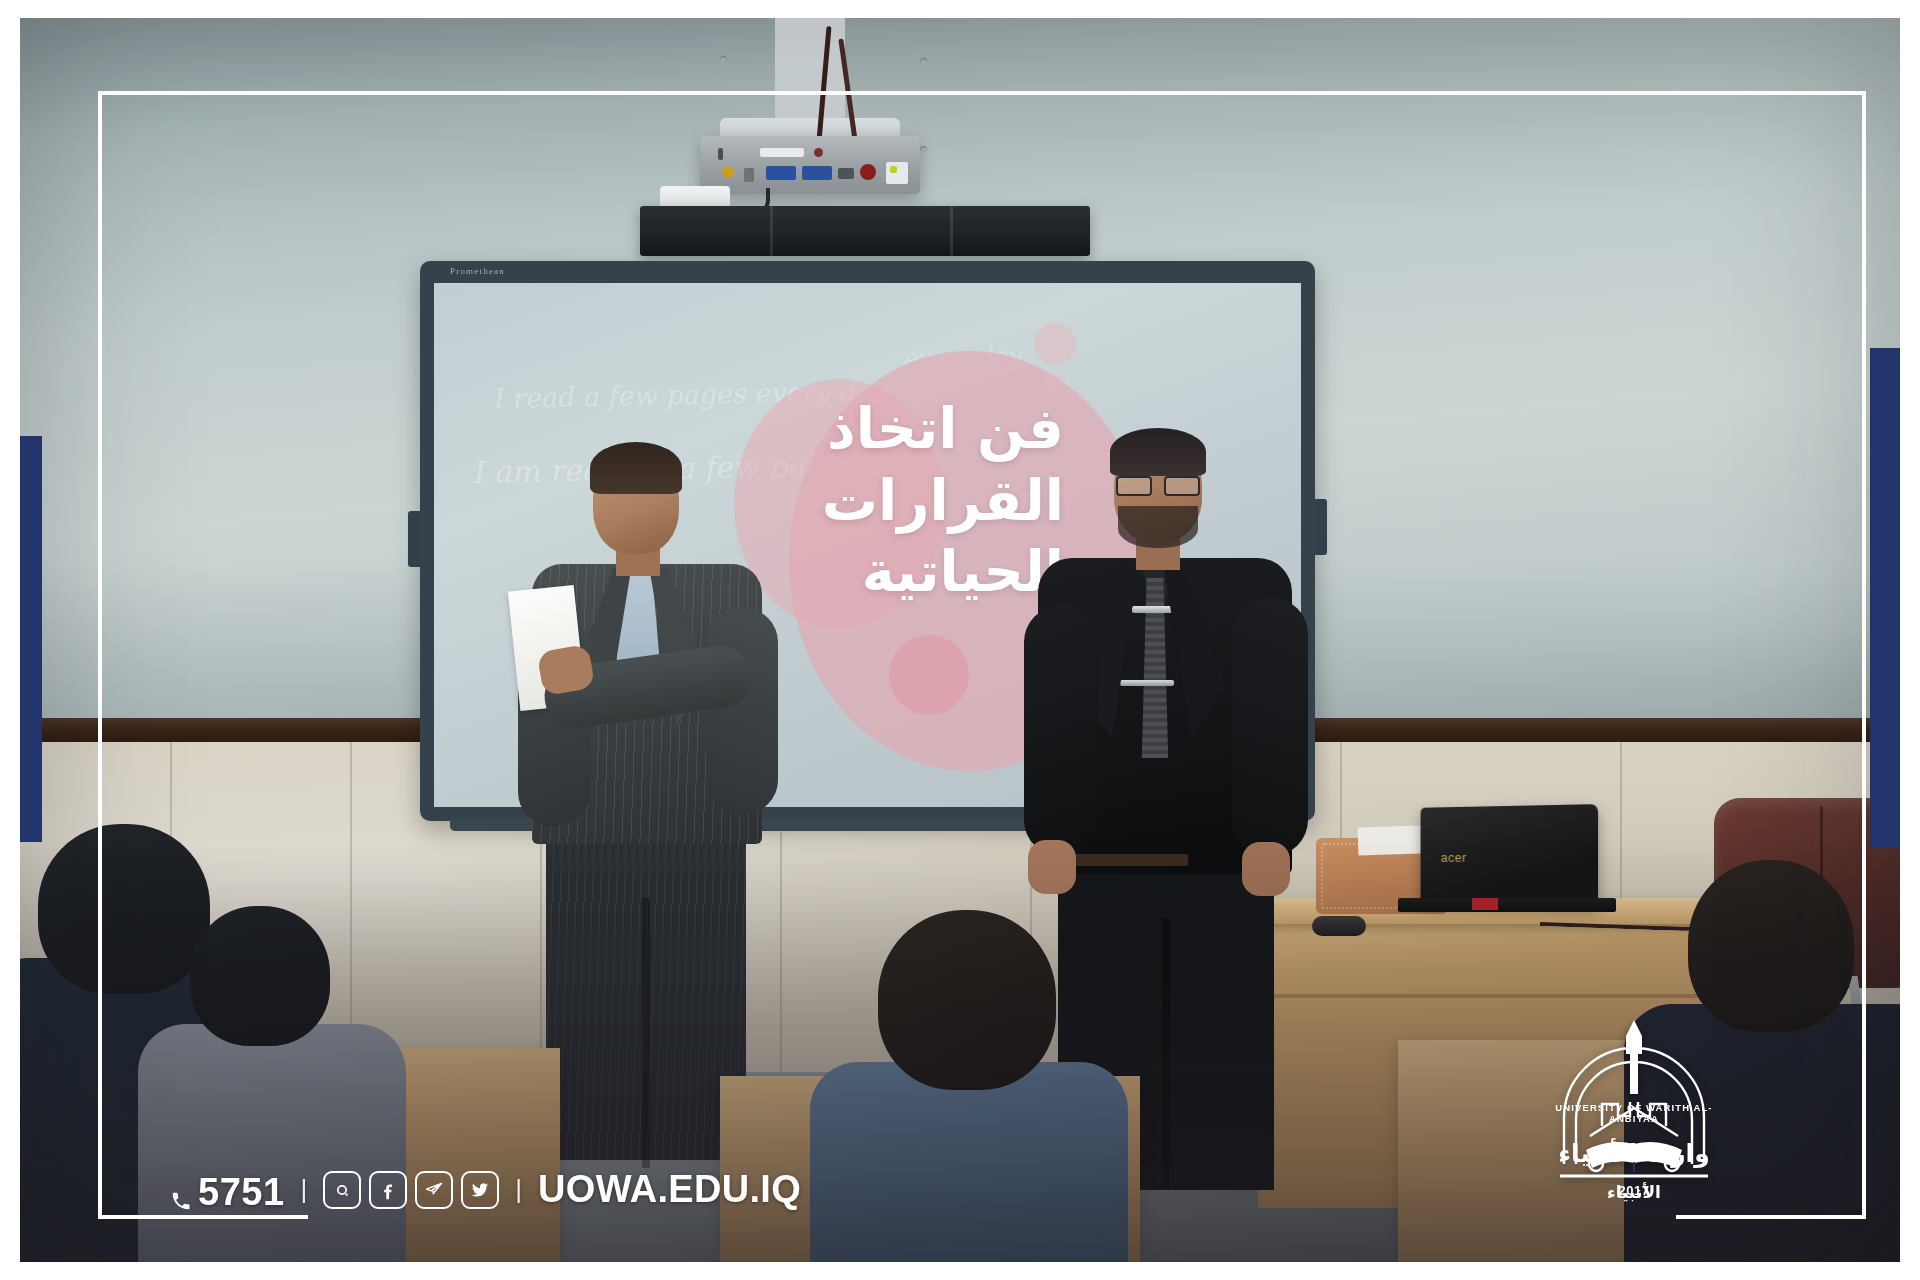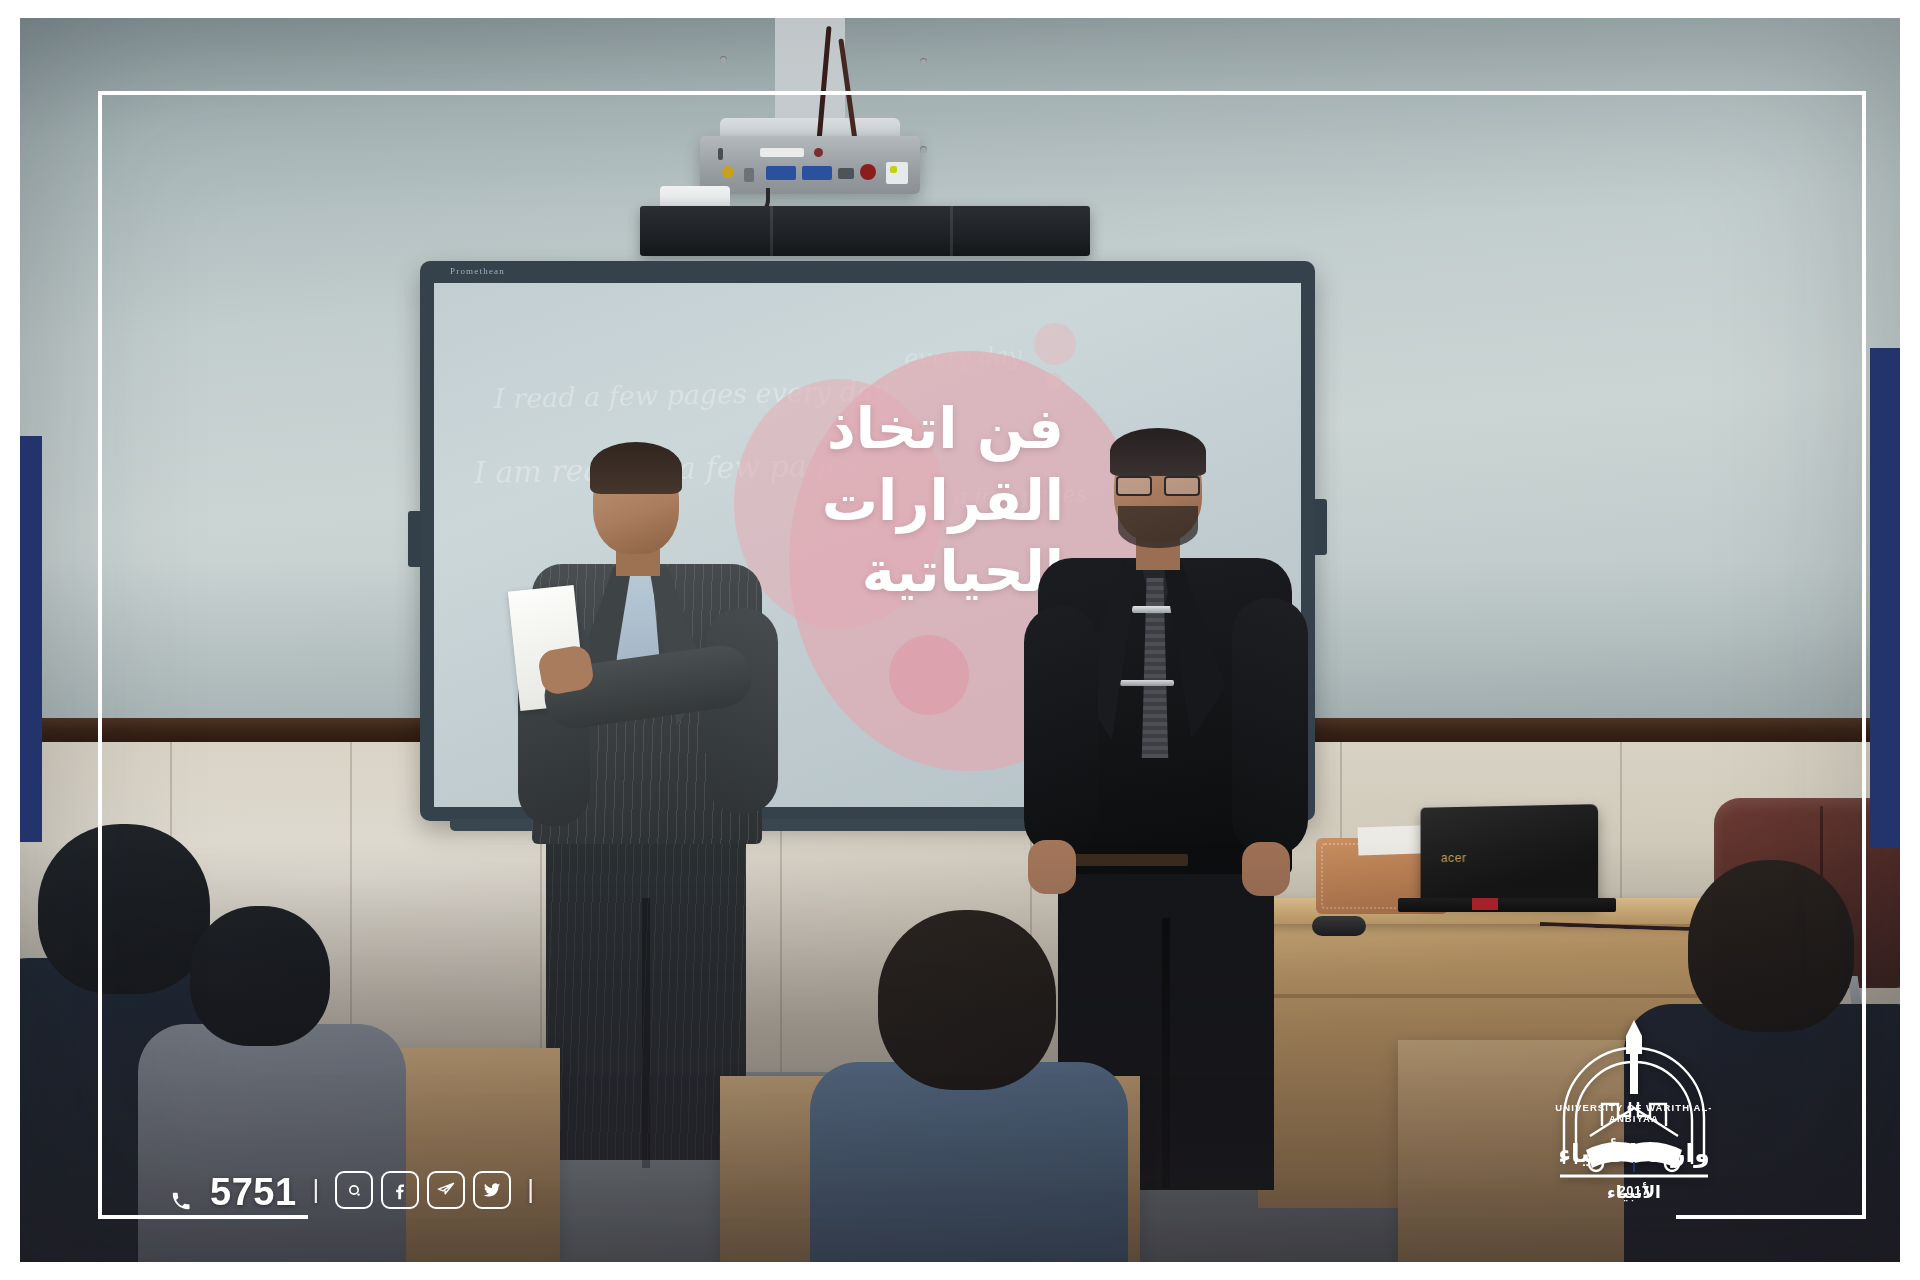--- a/index.html
+++ b/index.html
@@ -274,21 +274,21 @@
   .navybar{position:absolute;background:#23336c;}
   .navybar.l{left:0;top:418px;width:22px;height:406px;}
   .navybar.r{right:0;top:330px;width:30px;height:500px;}
 
   
   .footer{
     position:absolute;left:150px;bottom:48px;color:#ffffff;
     text-shadow:0 1px 4px rgba(0,0,0,.45);
   }
   .f-row1{display:flex;align-items:center;gap:16px;}
-  .f-phone{display:flex;align-items:center;gap:18px;font-size:38px;font-weight:bold;letter-spacing:.5px;margin-top:6px;}
+  .f-phone{display:flex;align-items:center;gap:6px;font-size:38px;font-weight:bold;letter-spacing:.5px;margin-top:6px;}
   .phone-ico{display:inline-block;width:22px;height:26px;}
   .f-sep{font-size:26px;opacity:.9;font-weight:300;}
   .f-socials{display:flex;gap:8px;align-items:center;}
   .soc{
     width:34px;height:34px;border:2.5px solid #fff;border-radius:9px;
     display:flex;align-items:center;justify-content:center;
   }
   .f-site{font-size:38px;font-weight:bold;letter-spacing:.3px;}
   .f-row2{margin-top:6px;font-size:33px;letter-spacing:.2px;display:flex;gap:26px;}
 
@@ -517,20 +517,21 @@
           </span>
           <span class="soc">
             <svg viewBox="0 0 24 24" width="20" height="20" fill="#fff">
               <path d="M22 5.9c-.7.3-1.5.5-2.3.6.8-.5 1.5-1.3 1.8-2.2-.8.5-1.7.8-2.6 1A4 4 0 0 0 12 8.9c0 .3 0 .6.1.9A11.5 11.5 0 0 1 3.8 4.5a4 4 0 0 0 1.2 5.4c-.6 0-1.2-.2-1.8-.5a4 4 0 0 0 3.2 4 4 4 0 0 1-1.8.1 4 4 0 0 0 3.7 2.8A8 8 0 0 1 2 18a11.4 11.4 0 0 0 6.2 1.8c7.4 0 11.5-6.2 11.5-11.5v-.5c.8-.6 1.5-1.3 2.3-2z"></path>
             </svg>
           </span>
         </div>
 
         <span class="f-sep">|</span>
 
+        <div class="f-site">UOWA.EDU.IQ</div>
       </div>
 
     </div>
 
     <div class="logo">
       <svg viewBox="0 0 176 190" width="176" height="190" fill="none" stroke="#fff" stroke-width="2.4">
 
         <path d="M88 6 l8 16 v18 h-16 v-18 z" fill="#fff" stroke="none"></path>
         <rect x="84" y="40" width="8" height="40" fill="#fff" stroke="none"></rect>
 

